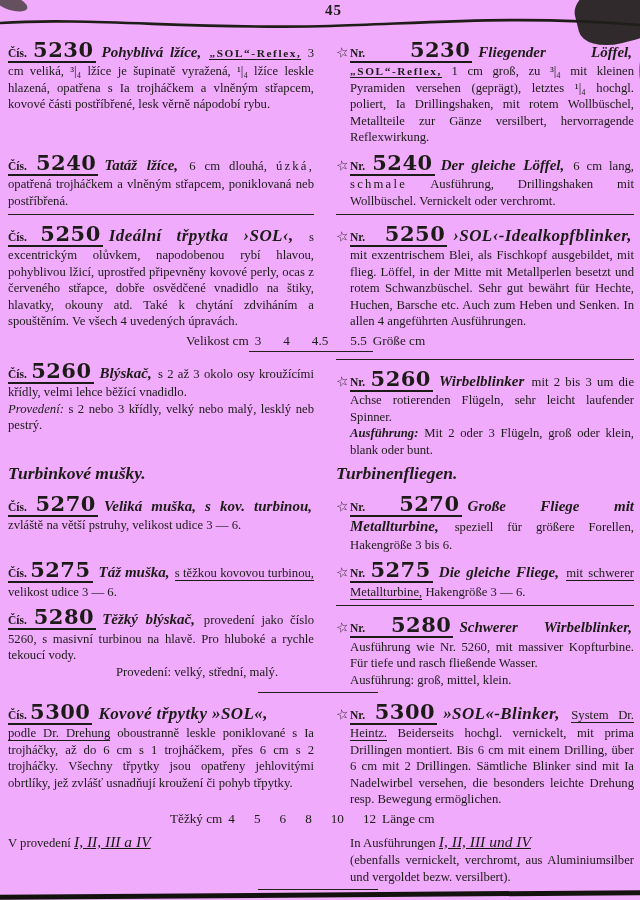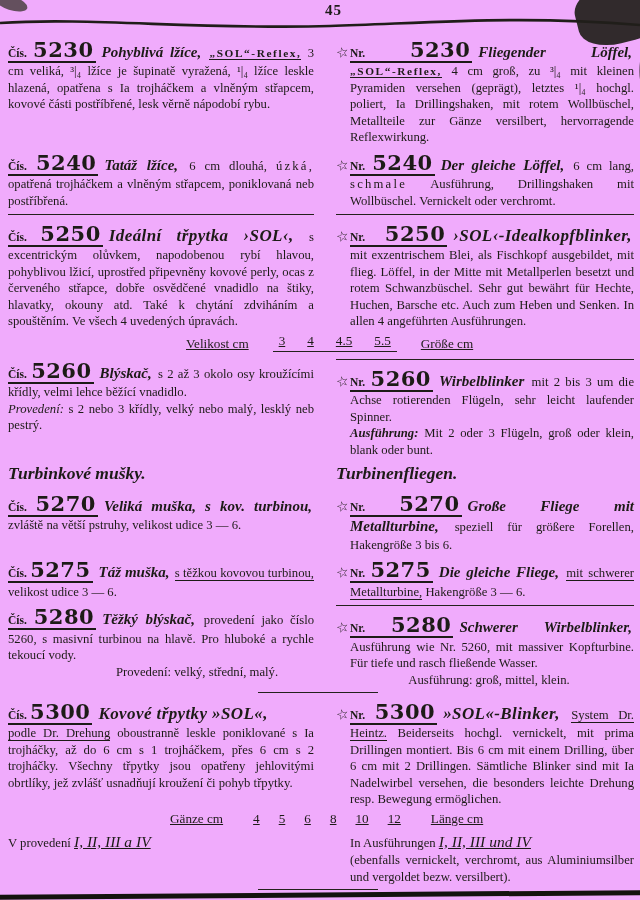--- a/index.html
+++ b/index.html
@@ -40,22 +40,22 @@
     border-bottom:1.3px solid #1d1b17; white-space:nowrap; }
   .ul { border-bottom:1.3px solid #1d1b17; }
   .sp { letter-spacing:2.2px; }
   .lead-i { font-style:italic; }
   .lead-bi { font-style:italic; font-weight:bold; }
   .nums { font-style:italic; font-size:15.5px;text-decoration:underline; }
   .bodyblock { text-align:justify; }
   .note { font-size:12.7px; }
   .colrule { border-top:1.9px solid #24211c; margin:2px 0 5px 0; }
   .midrule { border-top:1.8px solid #24211c; height:0; margin:4px 0 5px 250px; width:120px; }
-  .sizerow { display:flex; align-items:flex-end; gap:24px; font-size:13.2px;
-    margin:3px 0 5px 0;text-decoration:underline; }
+  .sizerow { display:flex; align-items:flex-start; gap:0; font-size:13.2px;
+    margin:3px 0 5px 0; }
   .vals { display:flex; gap:22px; padding:0 6px; }
   .vals.tight { gap:19px; }
   .ruled-under { border-bottom:1.7px solid #24211c; padding-bottom:2px; }
   .ruled-wide { display:flex; align-items:baseline; gap:16px;
     border-bottom:1.8px solid #24211c; padding-bottom:3px; }
   .colhead { text-align:left; font-weight:bold; font-style:italic; font-size:17.5px;
     margin:2px 0 3px 0; }
 </style>
 </head>
 <body>
@@ -75,21 +75,21 @@
     <div class="row">
       <div>
         <div class="entry">
           <span class="catno"><span class="lbl">Čís.</span> <span class="num">5230</span></span><span class="title">Pohyblivá lžíce,</span> <span class="badge">„SOL“-Reflex,</span>
           <span>3 cm veliká, ³|₄ lžíce je šupinatě vyražená, ¹|₄ lžíce leskle hlazená, opatřena s Ia trojháčkem a vlněným střapcem, kovové části postříbřené, lesk věrně nápodobí rybu.</span>
         </div>
       </div>
       <div class="rcol">
         <div class="entry">
           <span class="star">☆</span><span class="catno"><span class="lbl">Nr.</span> <span class="num">5230</span></span><span class="title">Fliegender Löffel,</span> <span class="badge">„SOL“-Reflex,</span>
-          <span>4 cm groß, zu ³|₄ mit kleinen Pyramiden versehen (geprägt), letztes ¹|₄ hochgl. poliert, Ia Drillingshaken, mit rotem Wollbüschel, Metallteile zur Gänze versilbert, hervorragende Reflexwirkung.</span>
+          <span>1 cm groß, zu ³|₄ mit kleinen Pyramiden versehen (geprägt), letztes ¹|₄ hochgl. poliert, Ia Drillingshaken, mit rotem Wollbüschel, Metallteile zur Gänze versilbert, hervorragende Reflexwirkung.</span>
         </div>
       </div>
     </div>
 
     <div class="row">
       <div>
         <div class="entry">
           <span class="catno"><span class="lbl">Čís.</span> <span class="num">5240</span></span><span class="title">Tatáž lžíce,</span>
           <span>6 cm dlouhá,</span> <span class="sp">úzká,</span> <span>opatřená trojháčkem a vlněným střapcem, poniklovaná neb postříbřená.</span>
         </div>
@@ -201,21 +201,21 @@
           <span>Provedení:</span>
           <span>velký, střední, malý.</span>
         </div>
       </div>
       <div class="rcol">
         <div class="colrule"></div>
         <div class="entry">
           <span class="star">☆</span><span class="catno"><span class="lbl">Nr.</span> <span class="num">5280</span></span><span class="title">Schwerer Wirbelblinker,</span>
           <span>Ausführung wie Nr. 5260, mit massiver Kopfturbine. Für tiefe und rasch fließende Wasser.</span>
         </div>
-        <div class="entry note" style="text-align:center; padding-right:6px">
+        <div class="entry note" style="text-align:left; padding-right:6px">
           <span>Ausführung:</span>
           <span>groß, mittel, klein.</span>
         </div>
       </div>
     </div>
 
     <div class="midrule"></div>
 
     <div class="row">
       <div>
@@ -230,21 +230,21 @@
       <div class="rcol">
         <div class="entry">
           <span class="star">☆</span><span class="catno"><span class="lbl">Nr.</span> <span class="num">5300</span></span><span class="title title-lg">»SOL«-Blinker,</span>
           <span class="ul">System Dr. Heintz.</span>
           <span>Beiderseits hochgl. vernickelt, mit prima Drillingen montiert. Bis 6 cm mit einem Drilling, über 6 cm mit 2 Drillingen. Sämtliche Blinker sind mit Ia Nadelwirbel versehen, die besonders leichte Drehung resp. Bewegung ermöglichen.</span>
         </div>
       </div>
     </div>
 
     <div class="sizerow" style="margin-left:162px">
-      <span>Gänze cm</span>
+      <span>Těžký cm</span>
       <span class="vals tight">
         <span>4</span>
         <span>5</span>
         <span>6</span>
         <span>8</span>
         <span>10</span>
         <span>12</span>
       </span>
       <span>Länge cm</span>
     </div>

